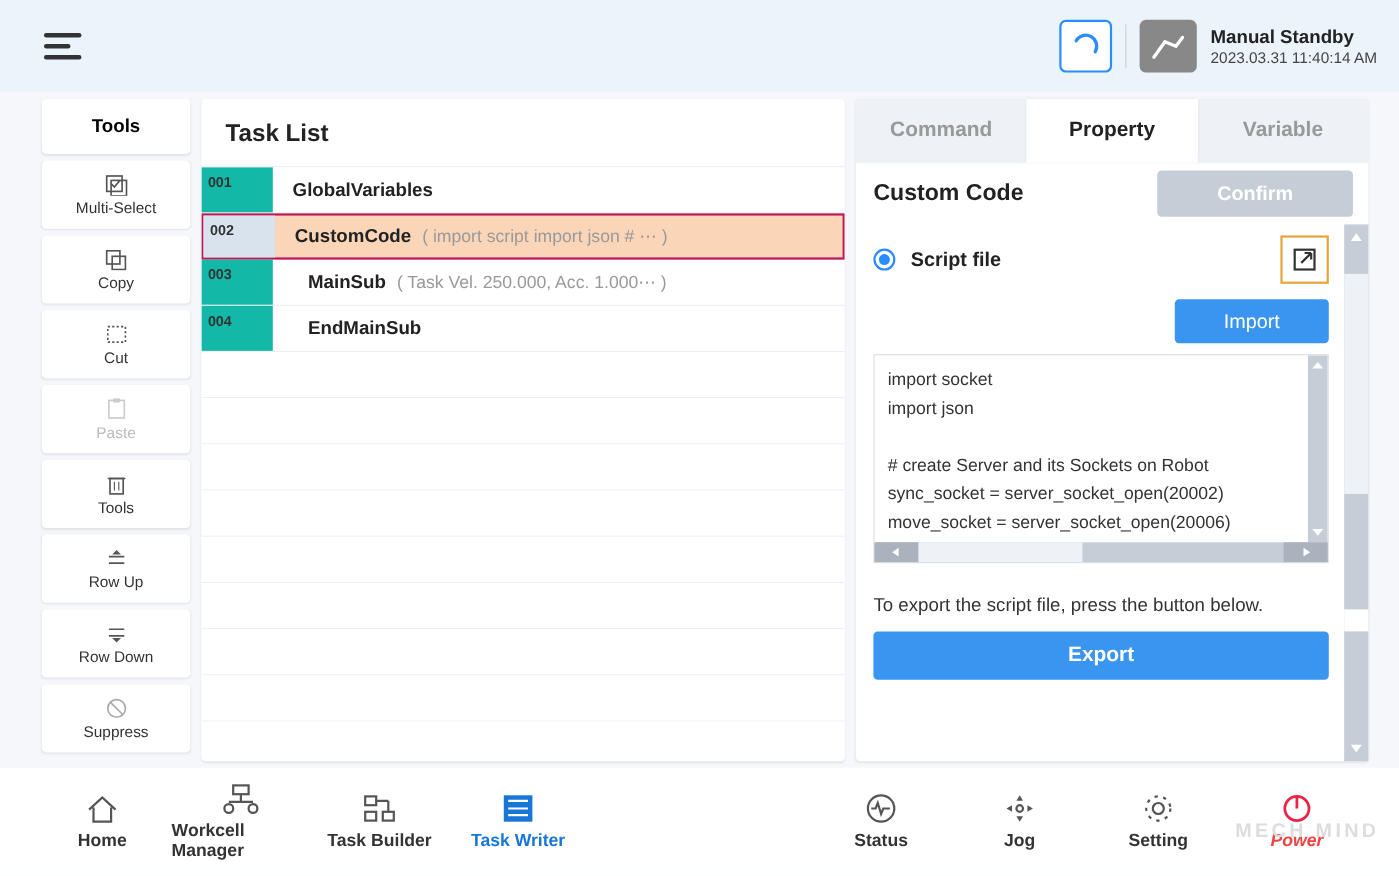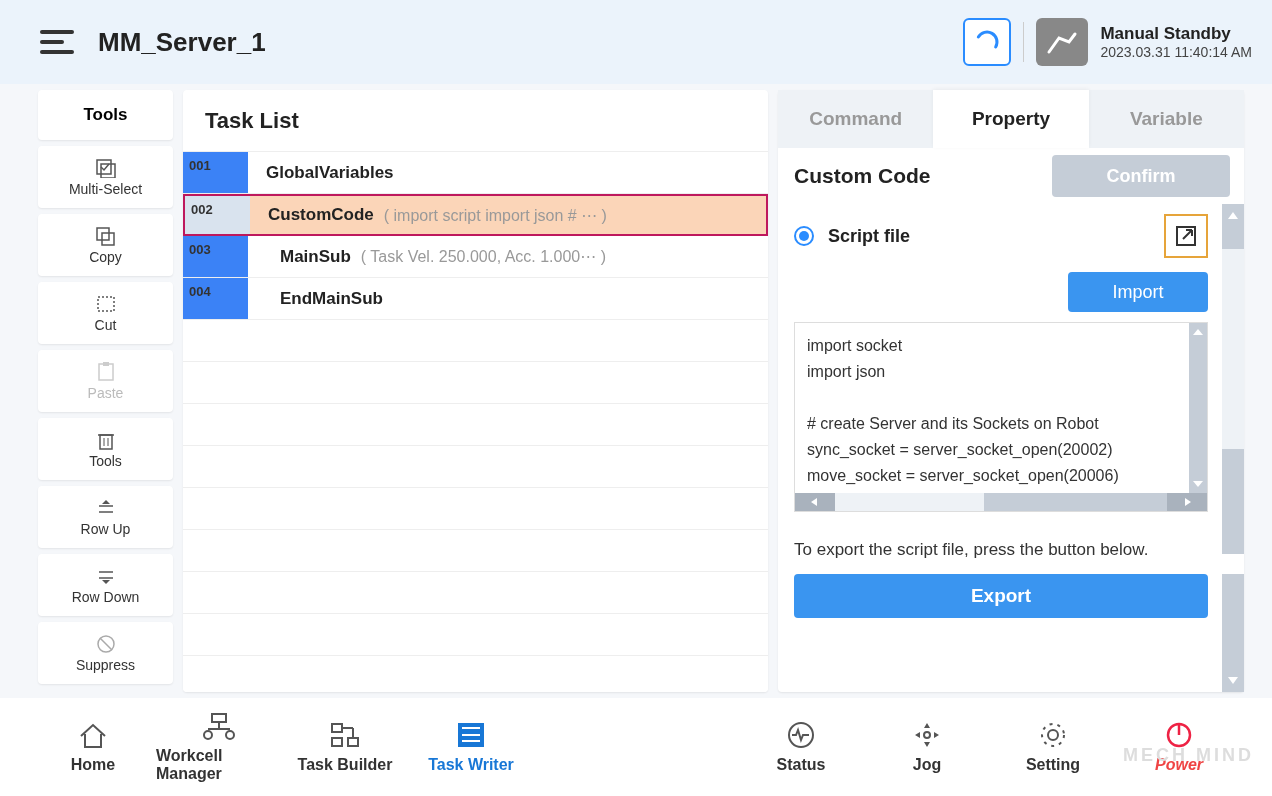--- a/index.html
+++ b/index.html
@@ -26,21 +26,21 @@
 .tool-btn.disabled { color: #bbb; }
 .tool-btn .lbl { font-size: 14px; color: #333; }
 .tool-btn.disabled .lbl { color: #bbb; }
 .tool-icon { width: 24px; height: 22px; display: flex; align-items: center; justify-content: center; }
 
 .tasklist { width: 585px; margin-left: 10px; background: #fff; border-radius: 4px; box-shadow: 0 1px 2px rgba(0,0,0,0.08); display: flex; flex-direction: column; overflow: hidden; }
 .tl-head { height: 62px; display: flex; align-items: center; padding-left: 22px; font-size: 22px; font-weight: 700; color: #222; border-bottom: 1px solid #eee; }
 .tl-body { flex: 1; overflow: hidden; }
 .tl-row { height: 42px; display: flex; align-items: center; border-bottom: 1px solid #eee; }
 .tl-row.empty { background: #fff; }
-.tl-num { width: 65px; padding-left: 6px; font-size: 13px; font-weight: 700; color: #333; background: #3b82f6; height: 100%; display: flex; align-items: flex-start; padding-top: 6px; }
+.tl-num { width: 65px; padding-left: 6px; font-size: 13px; font-weight: 700; color: #333; background: #14b8a6; height: 100%; display: flex; align-items: flex-start; padding-top: 6px; }
 .tl-cmd { padding-left: 18px; font-size: 17px; font-weight: 700; color: #222; }
 .tl-cmd-indent { padding-left: 32px; }
 .tl-param { font-size: 16px; color: #999; margin-left: 10px; }
 .tl-row.selected { background: #fbd5b8; border: 2px solid #be185d; }
 .tl-row.selected .tl-num { background: #d9e3ee; color: #333; }
 
 .prop-panel { flex: 1; margin-left: 10px; margin-right: 28px; background: #fff; border-radius: 4px; box-shadow: 0 1px 2px rgba(0,0,0,0.08); display: flex; flex-direction: column; position: relative; }
 .prop-tabs { height: 58px; display: flex; background: #eef2f6; }
 .ptab { flex: 1; display: flex; align-items: center; justify-content: center; font-size: 19px; font-weight: 700; color: #999; cursor: pointer; }
 .ptab.active { background: #fff; color: #222; box-shadow: 0 -1px 4px rgba(0,0,0,0.05); }
@@ -86,21 +86,20 @@
 </style>
 </head>
 <body>
 
 <div class="topbar">
   <div class="hamburger">
       <span></span>
       <span></span>
       <span></span>
     </div>
-  <div class="title">MM_Server_1</div>
   <div class="top-right">
     <div class="servo-btn">
       <svg width="28" height="28" viewBox="0 0 28 28">
           <path d="M14 4 A10 10 0 1 0 14 24" fill="none" stroke="#2a8cff" stroke-width="3" stroke-linecap="round" transform="rotate(120 14 14)"></path>
         </svg>
     </div>
     <div class="divider-v"></div>
     <div class="robot-btn">
       <svg width="34" height="28" viewBox="0 0 34 28">
           <path d="M4 24 L14 10 L24 14 L30 6" fill="none" stroke="#fff" stroke-width="3" stroke-linecap="round"></path>

